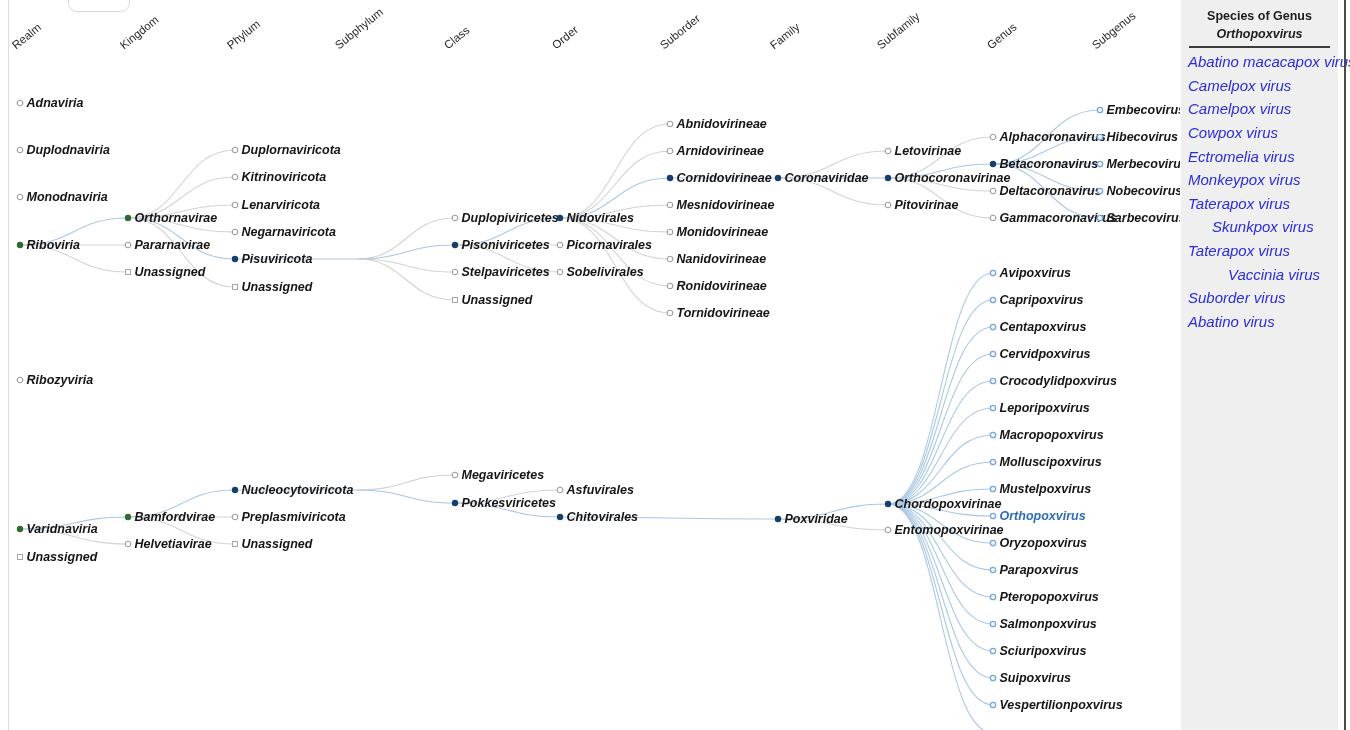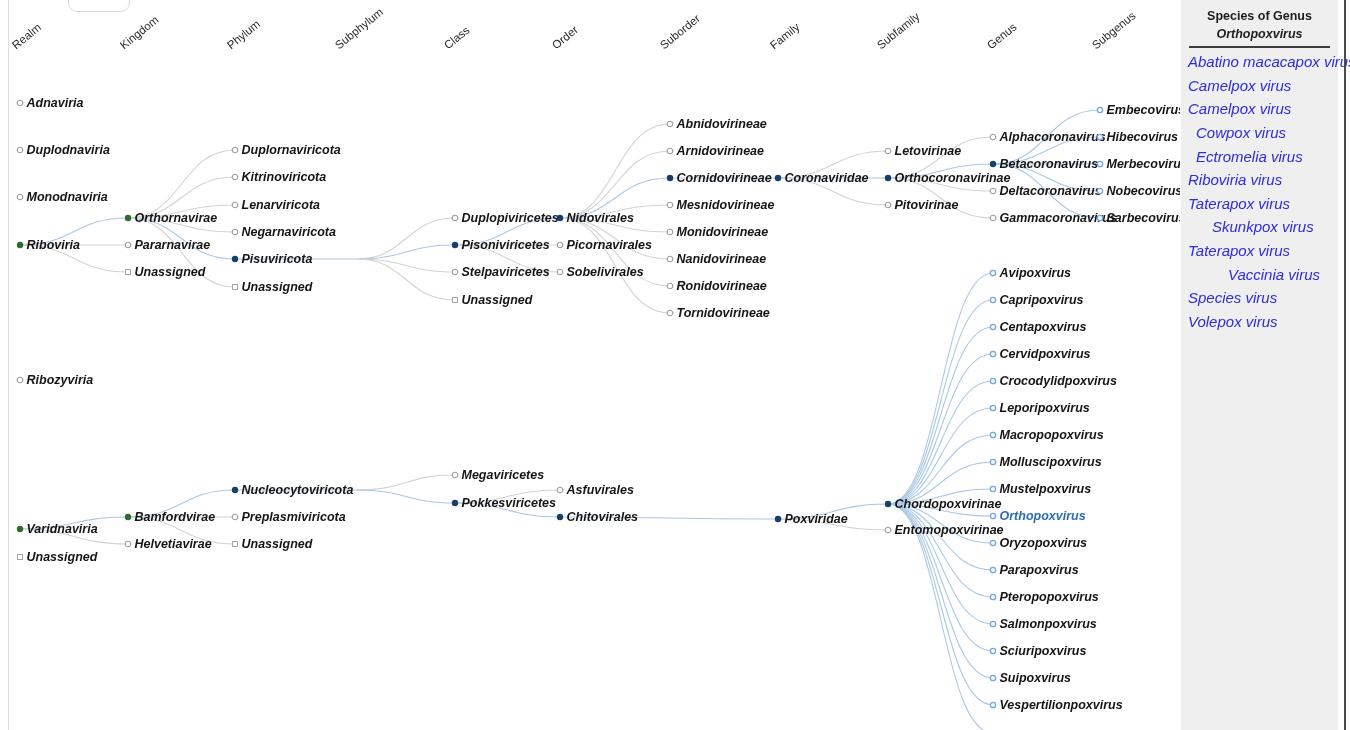--- a/index.html
+++ b/index.html
@@ -430,43 +430,43 @@
         <li>
           <a href="#" style="color: rgb(44, 44, 219);">Abatino macacapox virus</a>
         </li>
         <li>
           <a href="#" style="color: rgb(44, 44, 219);">Camelpox virus</a>
         </li>
         <li>
           <a href="#" style="color: rgb(44, 44, 219);">Camelpox virus</a>
         </li>
         <li>
-          <a href="#" style="color: rgb(44, 44, 219); margin-left: 8px;">Cowpox virus</a>
-        </li>
-        <li>
-          <a href="#" style="color: rgb(44, 44, 219); margin-left: 8px;">Ectromelia virus</a>
-        </li>
-        <li>
-          <a href="#" style="color: rgb(44, 44, 219);">Riboviria virus</a>
+          <a href="#" style="color: rgb(44, 44, 219);">Cowpox virus</a>
+        </li>
+        <li>
+          <a href="#" style="color: rgb(44, 44, 219);">Ectromelia virus</a>
+        </li>
+        <li>
+          <a href="#" style="color: rgb(44, 44, 219);">Monkeypox virus</a>
         </li>
         <li>
           <a href="#" style="color: rgb(44, 44, 219);">Taterapox virus</a>
         </li>
         <li>
           <a href="#" style="color: rgb(44, 44, 219); margin-left: 24px;">Skunkpox virus</a>
         </li>
         <li>
           <a href="#" style="color: rgb(44, 44, 219); text-align: center;">Taterapox virus</a>
         </li>
         <li>
           <a href="#" style="color: rgb(44, 44, 219); margin-left: 40px;">Vaccinia virus</a>
         </li>
         <li>
-          <a href="#" style="color: rgb(44, 44, 219);">Species virus</a>
-        </li>
-        <li>
-          <a href="#" style="color: rgb(44, 44, 219);">Volepox virus</a>
+          <a href="#" style="color: rgb(44, 44, 219);">Suborder virus</a>
+        </li>
+        <li>
+          <a href="#" style="color: rgb(44, 44, 219);">Abatino virus</a>
         </li>
       </ul>
   </div>
 
   <div class="right-edge-line"></div>
 </div>
 
 </body></html>

